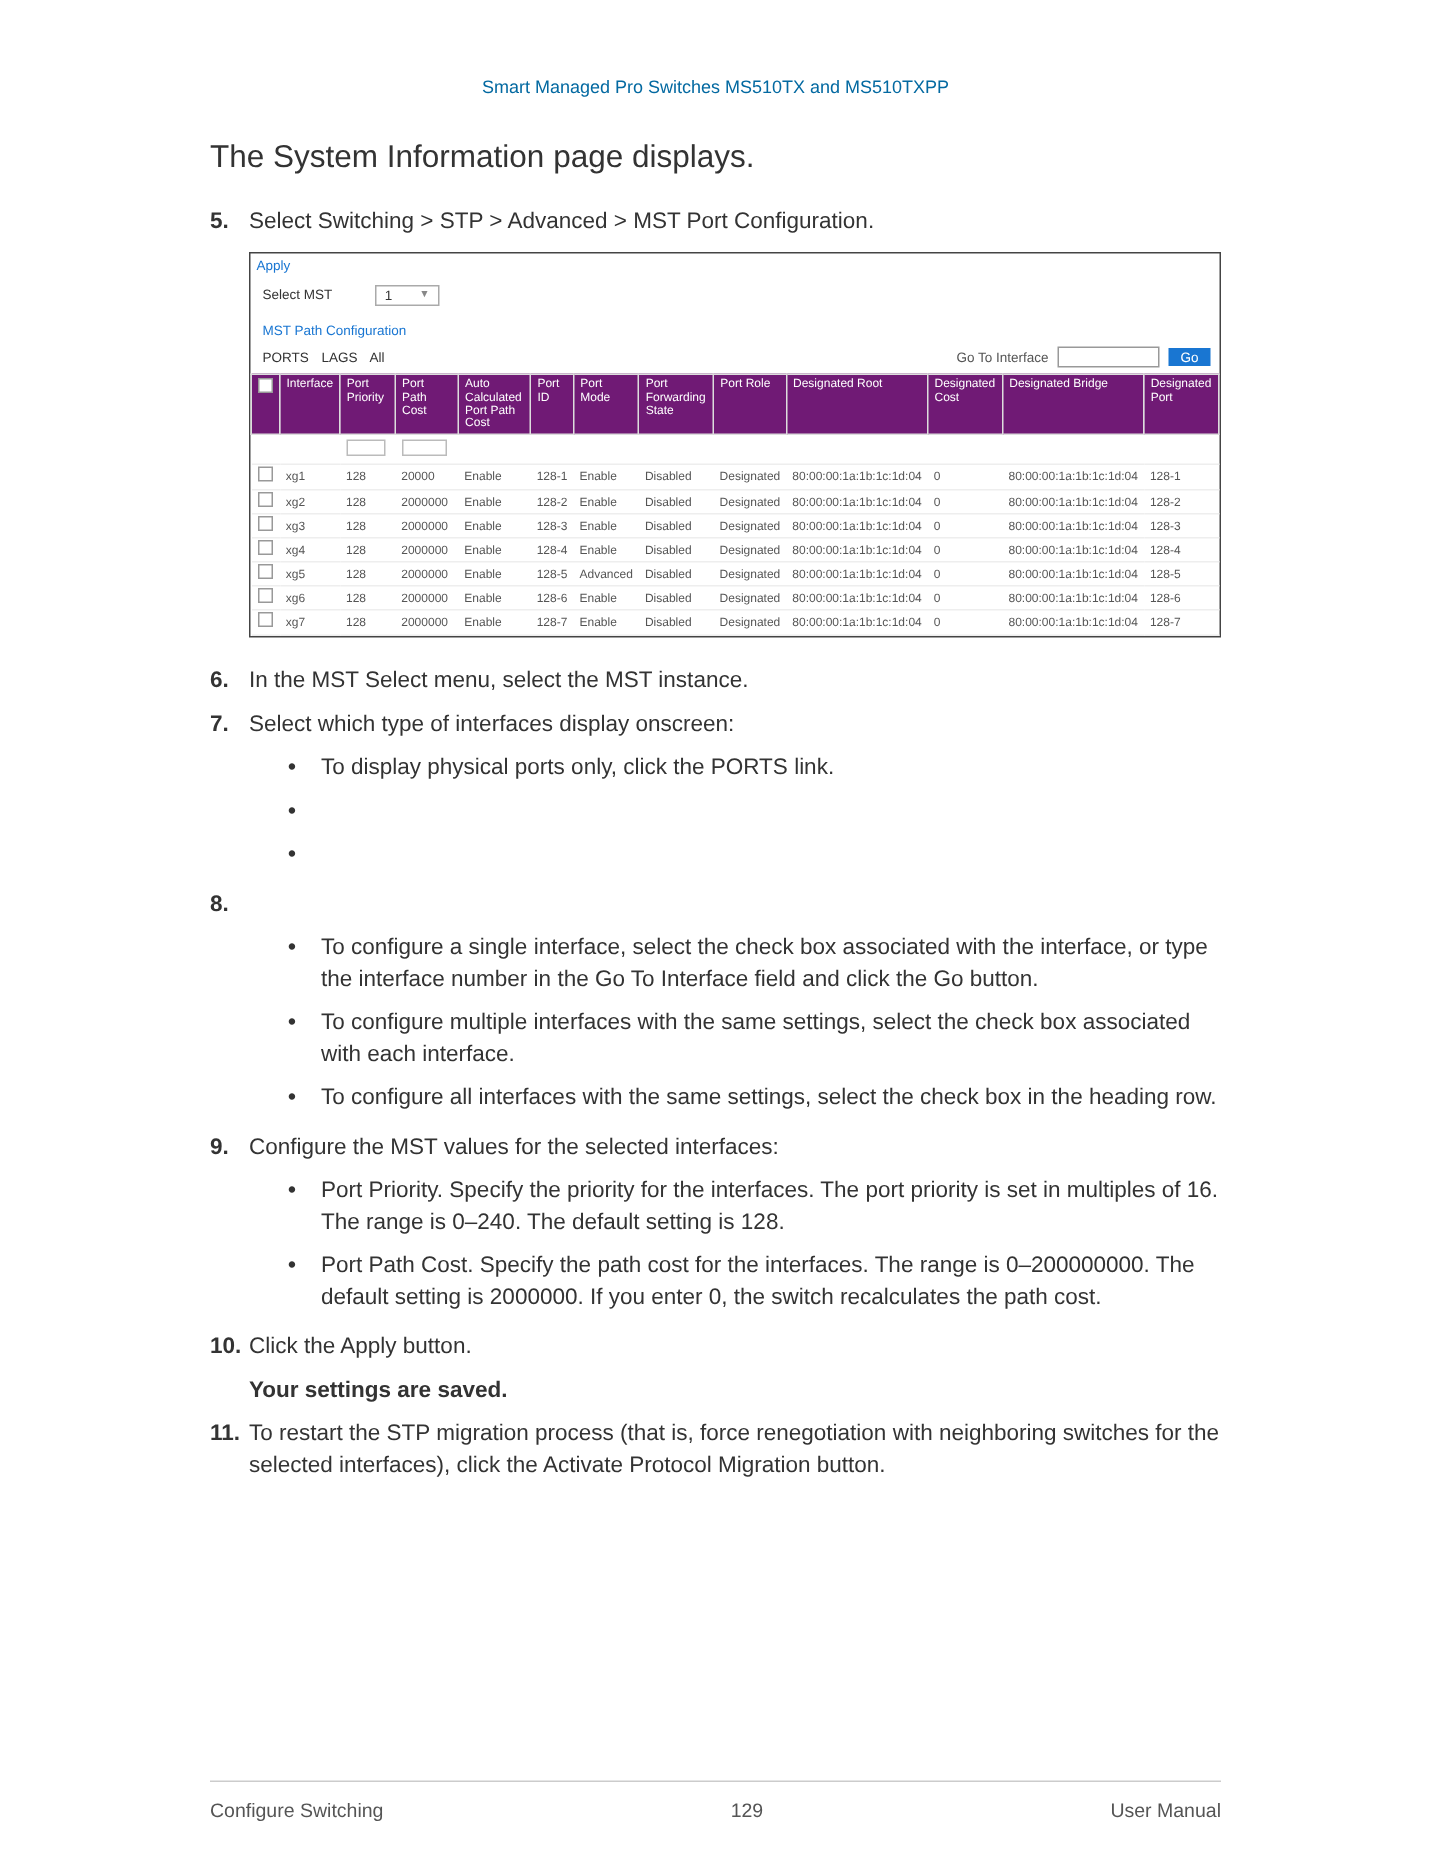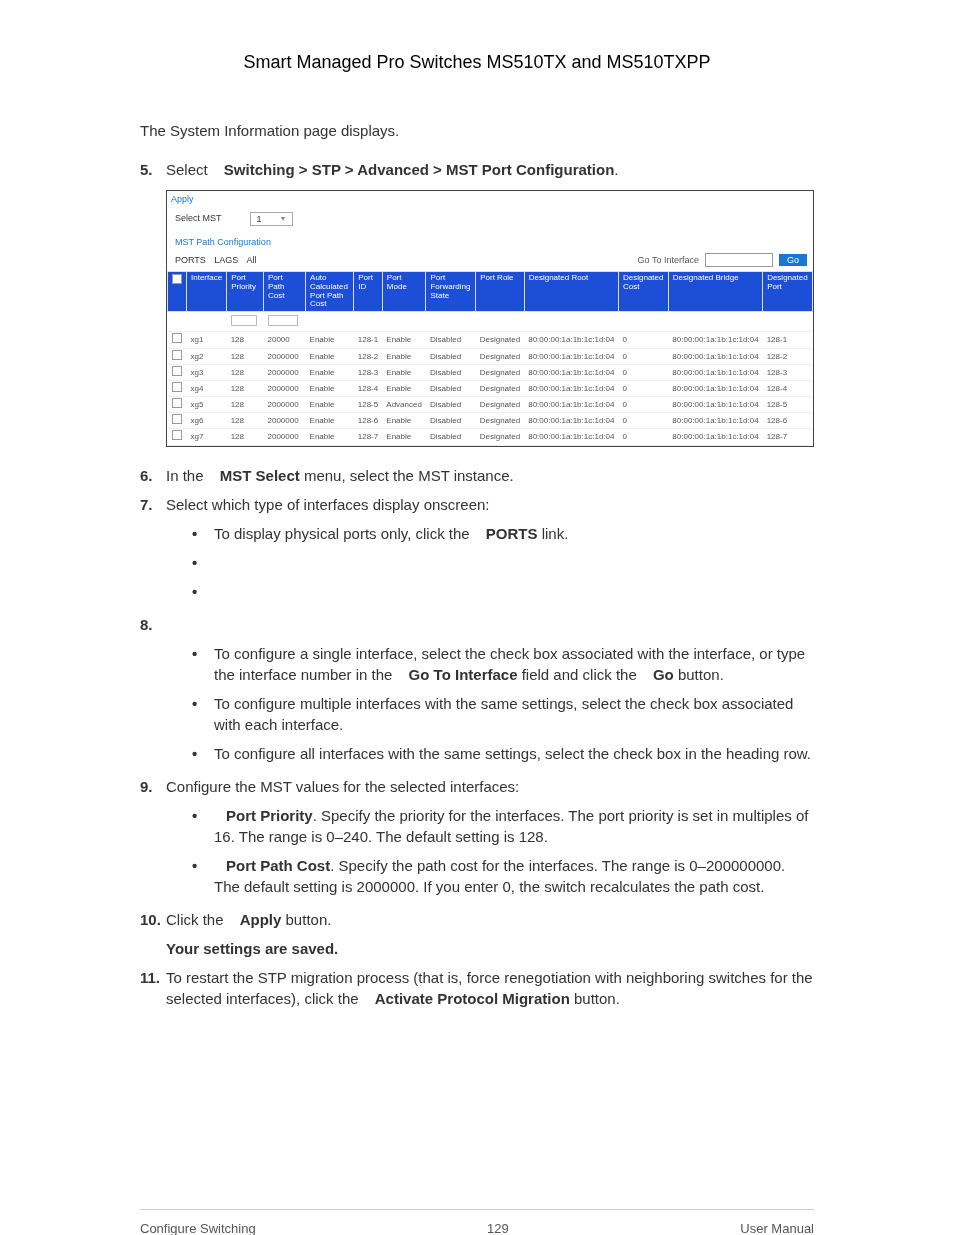--- a/index.html
+++ b/index.html
@@ -8,32 +8,32 @@
       font-size: 14px;
       color: #333;
       background: #fff;
       width: 954px;
       margin: 0 auto;
       padding: 50px 140px 40px 140px;
       line-height: 1.4;
     }
     .header-title {
       text-align: center;
-      font-size: 18px;
-      color: #000000;
-      margin-bottom: 45px;
-    }
-    .intro-text { margin-bottom: 18px; font-size: 15px; }
+      font-size: 12px;
+      color: #0369a1;
+      margin-bottom: 23px;
+    }
+    .intro-text { margin-bottom: 18px; font-size: 21px; }
     .step-line { margin-bottom: 8px; display: flex; font-size: 15px; }
     .step-num { font-weight: bold; min-width: 26px; }
     .step-ind { margin-left: 26px; font-size: 15px; margin-bottom: 8px; font-weight: bold; }
     .bullet-list { margin-left: 52px; margin-bottom: 12px; }
     .bullet-item { display: flex; margin-bottom: 8px; font-size: 15px; }
     .bullet-dot { min-width: 22px; font-weight: bold; }
-    .bold { font-weight: bold; margin-left: 12px; }
+    .bold { font-weight: normal; }
     .screenshot-box {
       border: 1px solid #444;
       margin: 10px 0 18px 26px;
       font-size: 9px;
       background: #fff;
     }
     .status-row { color: #1976d2; padding: 2px 4px; font-size: 9px; }
     .select-mst-row {
       display: flex; align-items: flex-start; gap: 28px;
       padding: 4px 8px; font-size: 9px;
@@ -51,21 +51,21 @@
     .ports-links span { margin-right: 6px; color: #333; }
     .goto-area { display: flex; align-items: center; gap: 6px; }
     .goto-label { color: #555; font-size: 9px; }
     .goto-input { width: 68px; height: 14px; border: 1px solid #999; background: #fff; }
     .go-btn {
       background: #1976d2; color: #fff; font-size: 9px;
       padding: 1px 8px; border: none;
     }
     .data-table { width: 100%; border-collapse: collapse; font-size: 8px; }
     .data-table th {
-      background: #1d4ed8; color: #fff; font-weight: normal;
+      background: #701a75; color: #fff; font-weight: normal;
       text-align: left; padding: 2px 4px; border: 1px solid #ddd;
       vertical-align: top; line-height: 1.1;
     }
     .data-table td {
       padding: 1px 4px; border-bottom: 1px solid #eee;
       color: #555; white-space: nowrap;
     }
     .data-table .input-row td { padding: 3px 4px; }
     .tbl-input { width: 90%; height: 11px; border: 1px solid #bbb; background: #fff; }
     .cb { width: 10px; height: 10px; border: 1px solid #999; display: inline-block; background: #fff; }

